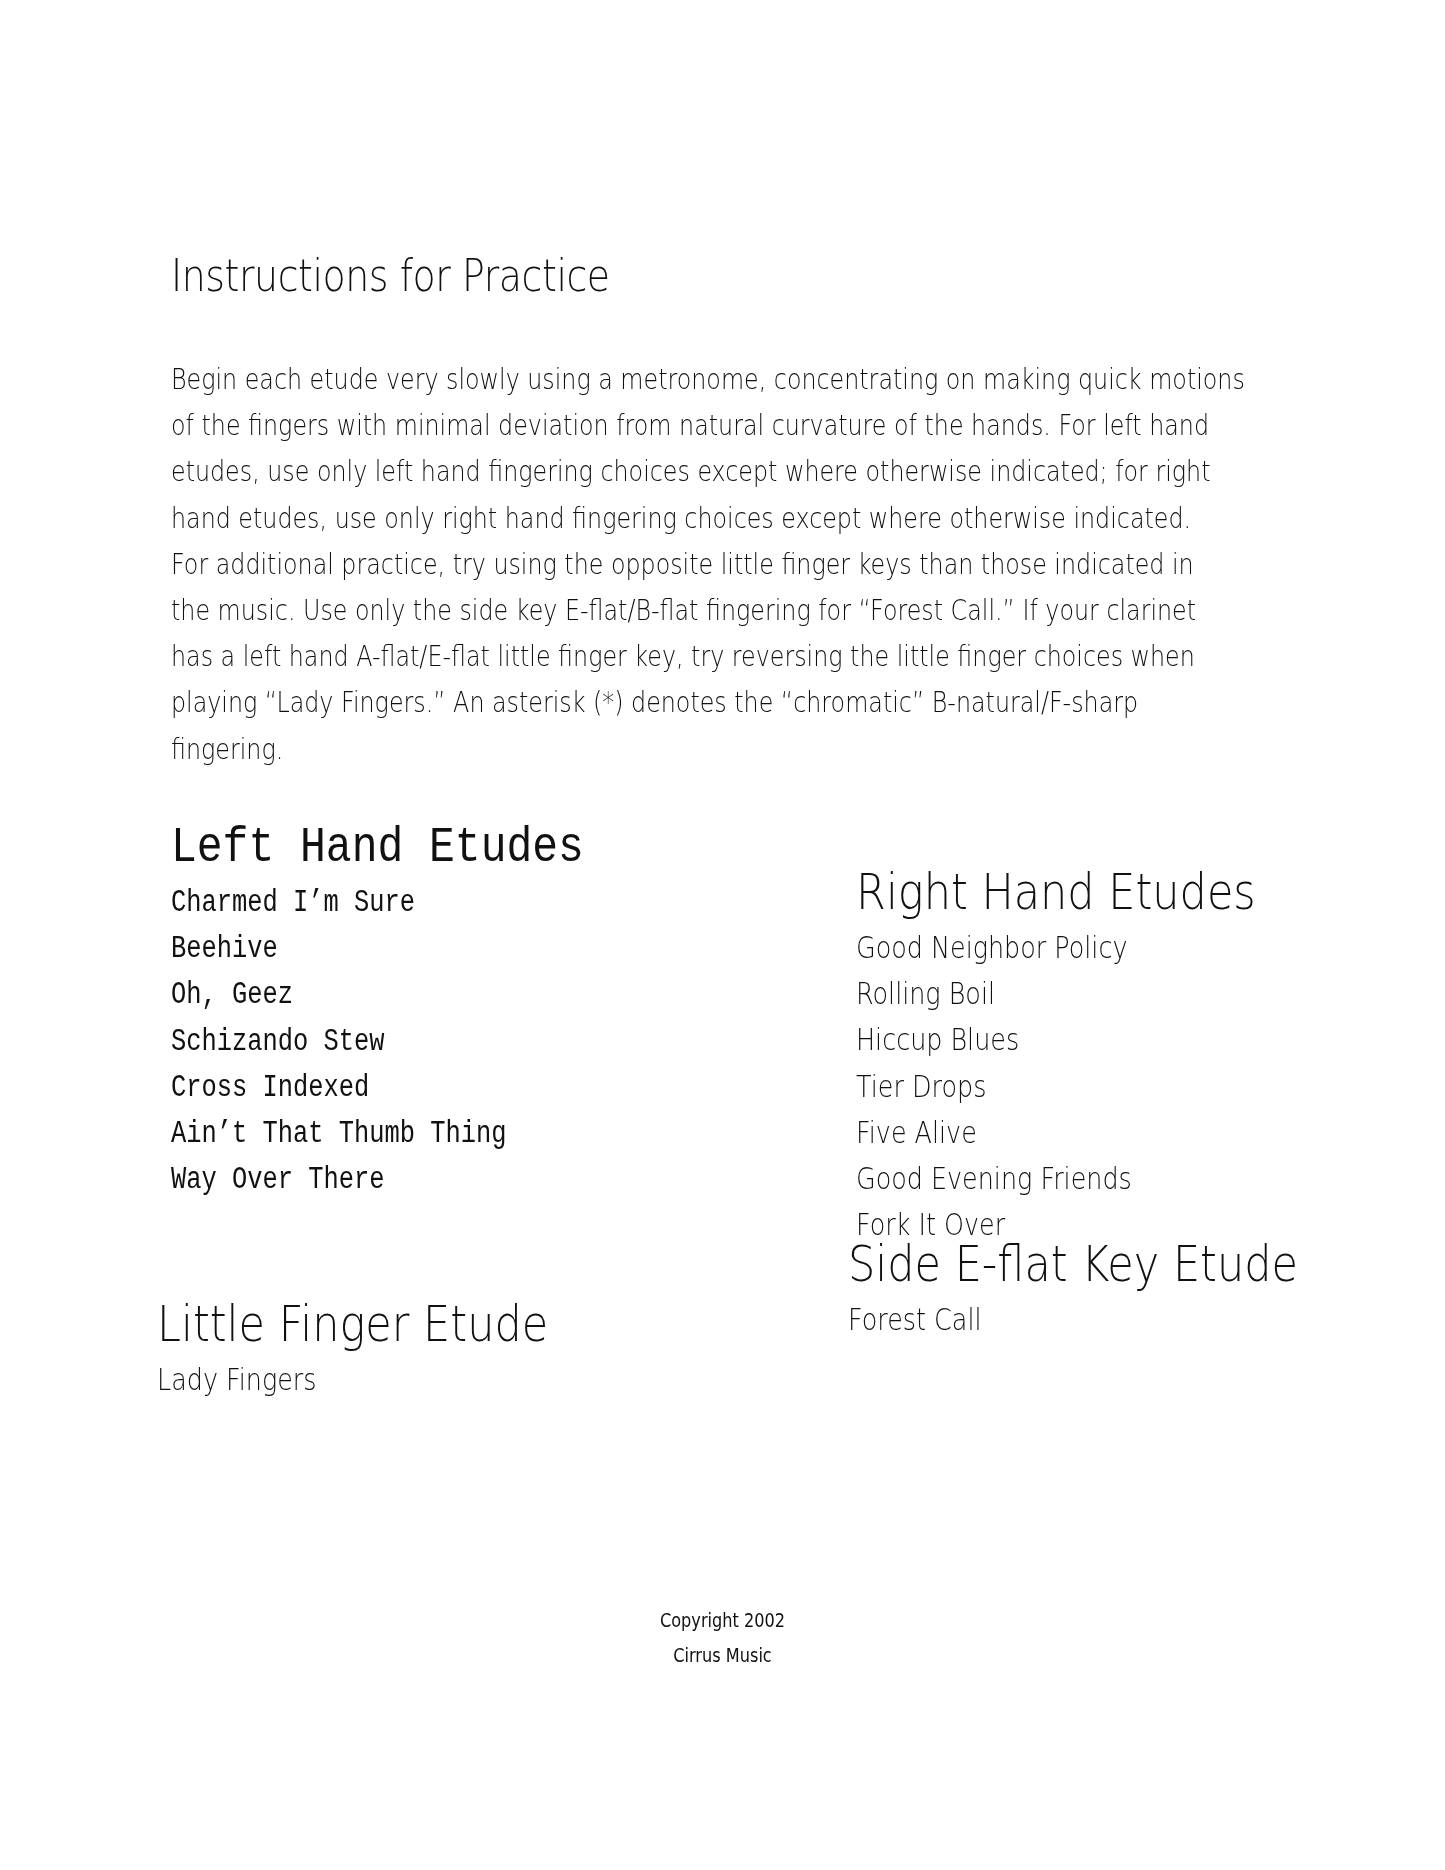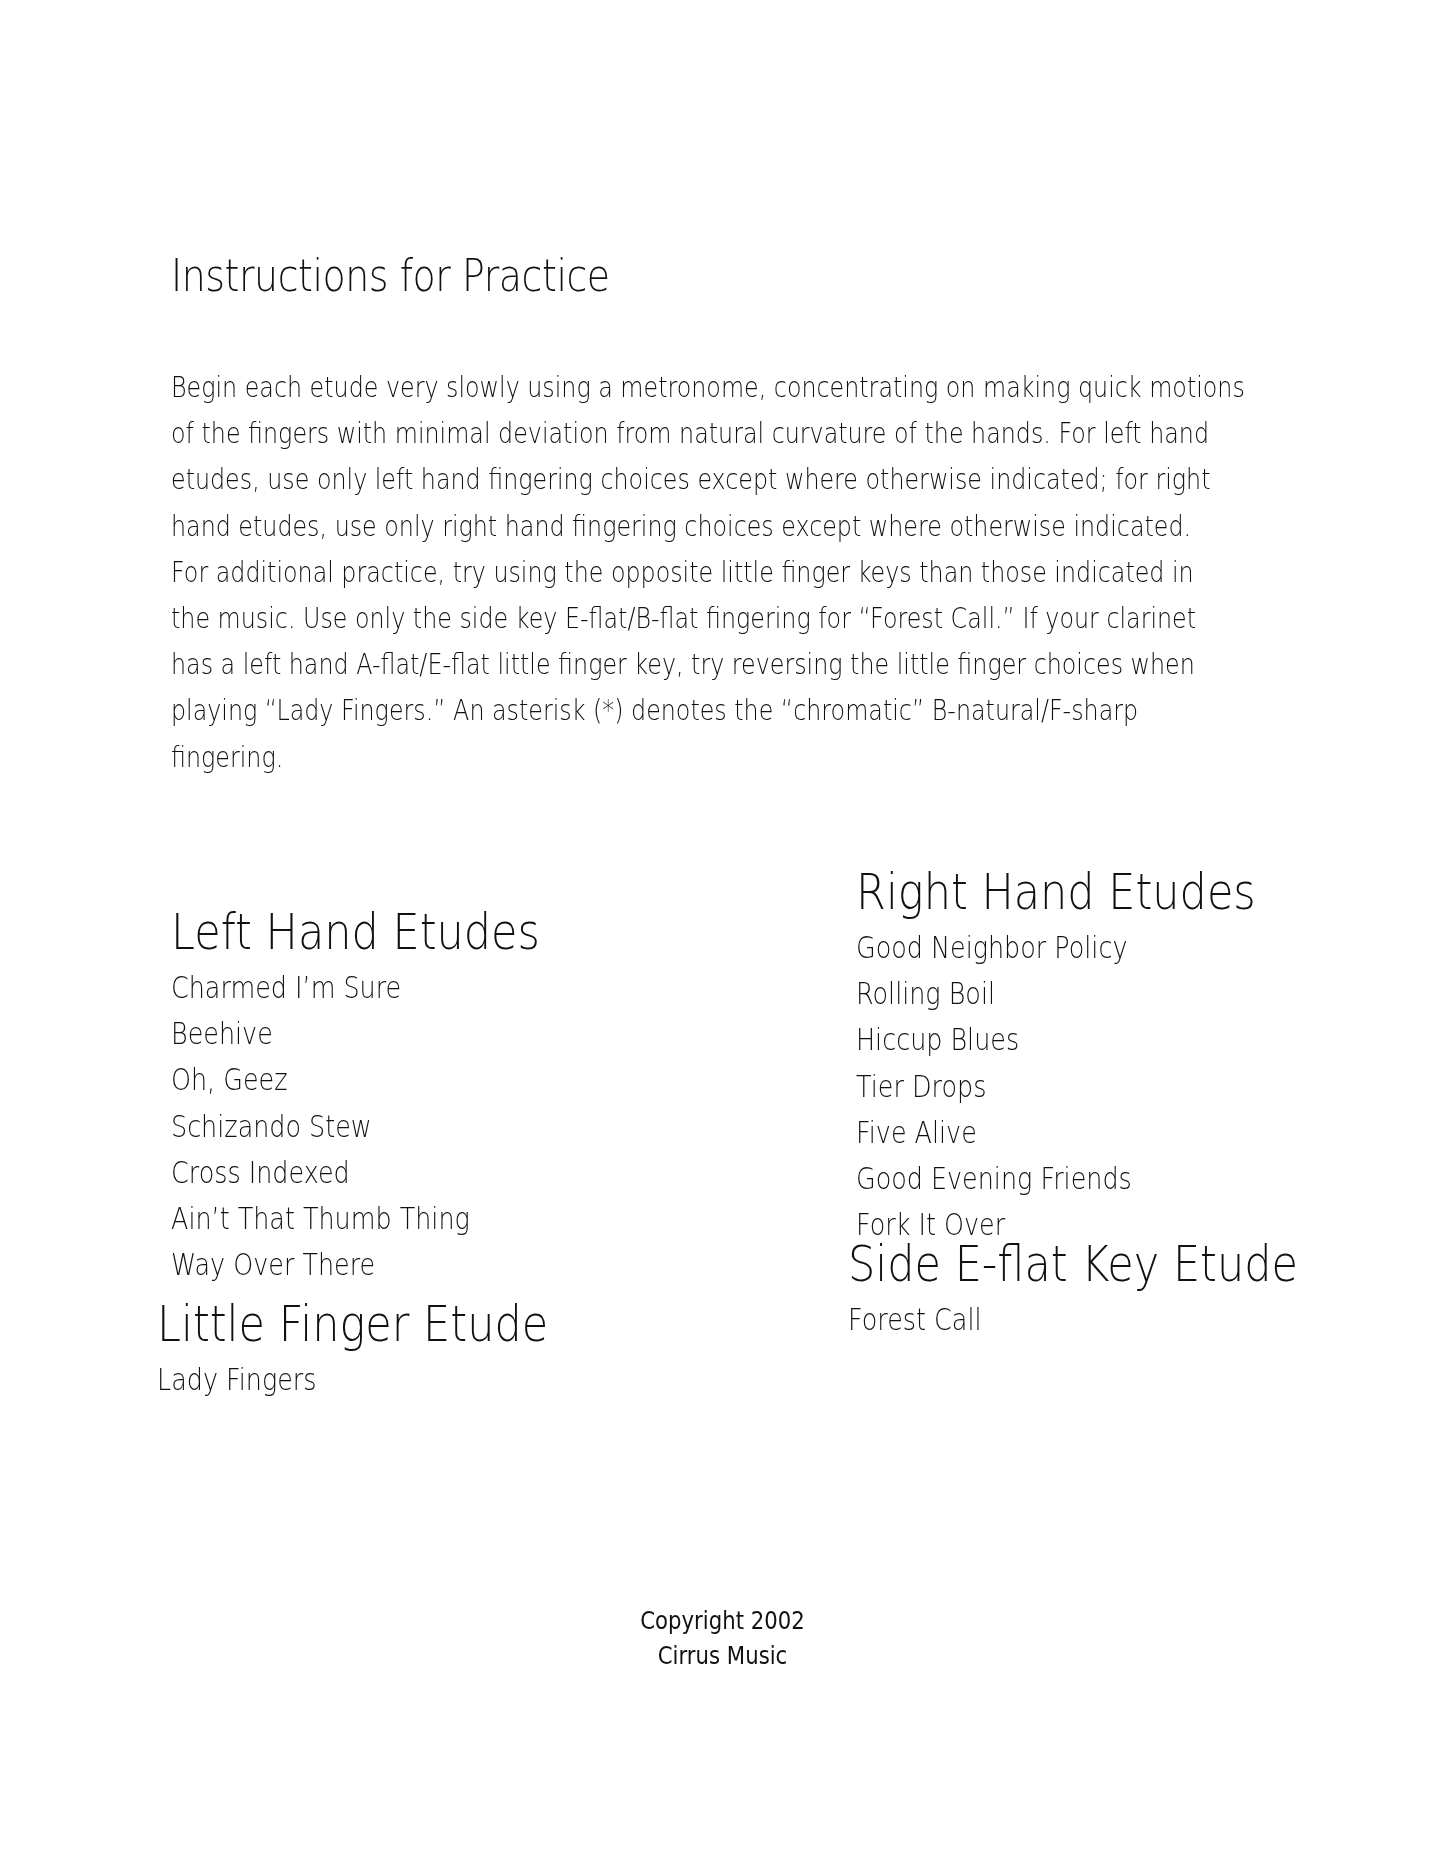--- a/index.html
+++ b/index.html
@@ -1,45 +1,45 @@
 <!DOCTYPE html>
 <html><head>
 <meta charset="utf-8">
 <style>
   html,body{margin:0;padding:0;background:#fff;}
   body{width:1445px;height:1870px;position:relative;overflow:hidden;color:#111;
        font-family:"DejaVu Sans",sans-serif;}
   .abs{position:absolute;white-space:nowrap;}
   .title{left:171px;top:250px;font-size:44px;font-weight:200;letter-spacing:-0.5px;transform:scaleX(0.86);transform-origin:left;}
-  .body{left:171px;top:356px;width:1230px;margin-top:8px;}
+  .body{left:171px;top:356px;width:1230px;}
   .line{height:46.2px;line-height:46.2px;font-size:29px;white-space:nowrap;transform:scaleX(0.82);transform-origin:left;font-weight:200;}
   .h2{font-size:50px;font-weight:200;transform:scaleX(0.86);transform-origin:left;}
   .item{font-size:31px;height:46.2px;line-height:46.2px;transform:scaleX(0.82);transform-origin:left;font-weight:200;}
   .col{position:absolute;}
-  .footer{position:absolute;left:0;width:1445px;text-align:center;font-size:25px;}
+  .footer{position:absolute;left:0;width:1445px;text-align:center;font-size:19px;}
   .footer div{height:35px;line-height:35px;transform:scaleX(0.85);}
 </style>
 </head>
 <body>
 
 <div class="abs title">Instructions for Practice</div>
 
 <div class="abs body">
   <div class="line">Begin each etude very slowly using a metronome, concentrating on making quick motions</div>
   <div class="line">of the fingers with minimal deviation from natural curvature of the hands.  For left hand</div>
   <div class="line">etudes, use only left hand fingering choices except where otherwise indicated; for right</div>
   <div class="line">hand etudes, use only right hand fingering choices except where otherwise indicated.</div>
   <div class="line">For additional practice, try using the opposite little finger keys than those indicated in</div>
   <div class="line">the music.  Use only the side key E-flat/B-flat fingering for “Forest Call.”  If your clarinet</div>
   <div class="line">has a left hand A-flat/E-flat little finger key, try reversing the little finger choices when</div>
   <div class="line">playing “Lady Fingers.”  An asterisk (*) denotes the “chromatic” B-natural/F-sharp</div>
   <div class="line">fingering.</div>
 </div>
 
-<div class="col" style="left:171px;top:900px;">
+<div class="col" style="left:171px;top:816px;font-family:Liberation Mono, monospace;">
   <div class="h2" style="height:64px;line-height:64px;">Left Hand Etudes</div>
   <div class="item">Charmed I’m Sure</div>
   <div class="item">Beehive</div>
   <div class="item">Oh, Geez</div>
   <div class="item">Schizando Stew</div>
   <div class="item">Cross Indexed</div>
   <div class="item">Ain’t That Thumb Thing</div>
   <div class="item">Way Over There</div>
 </div>
 

